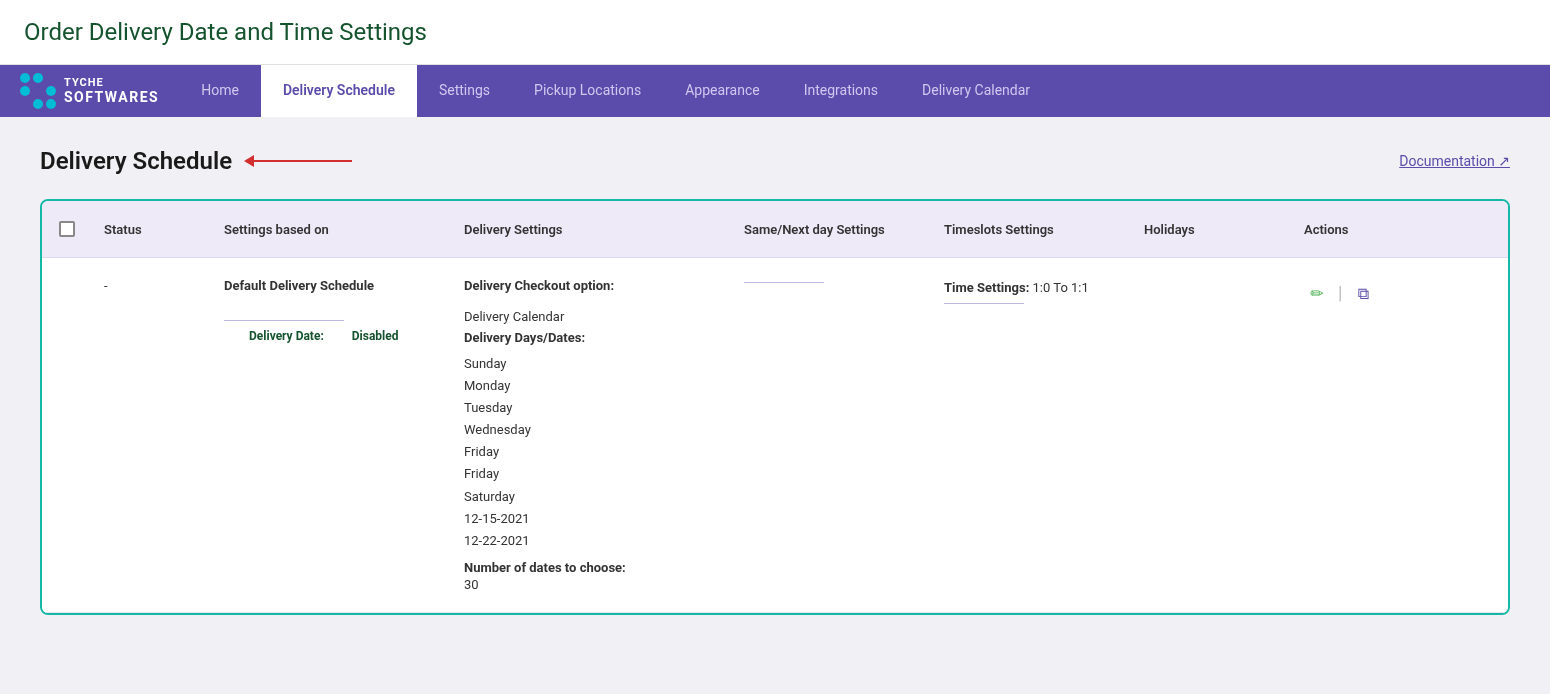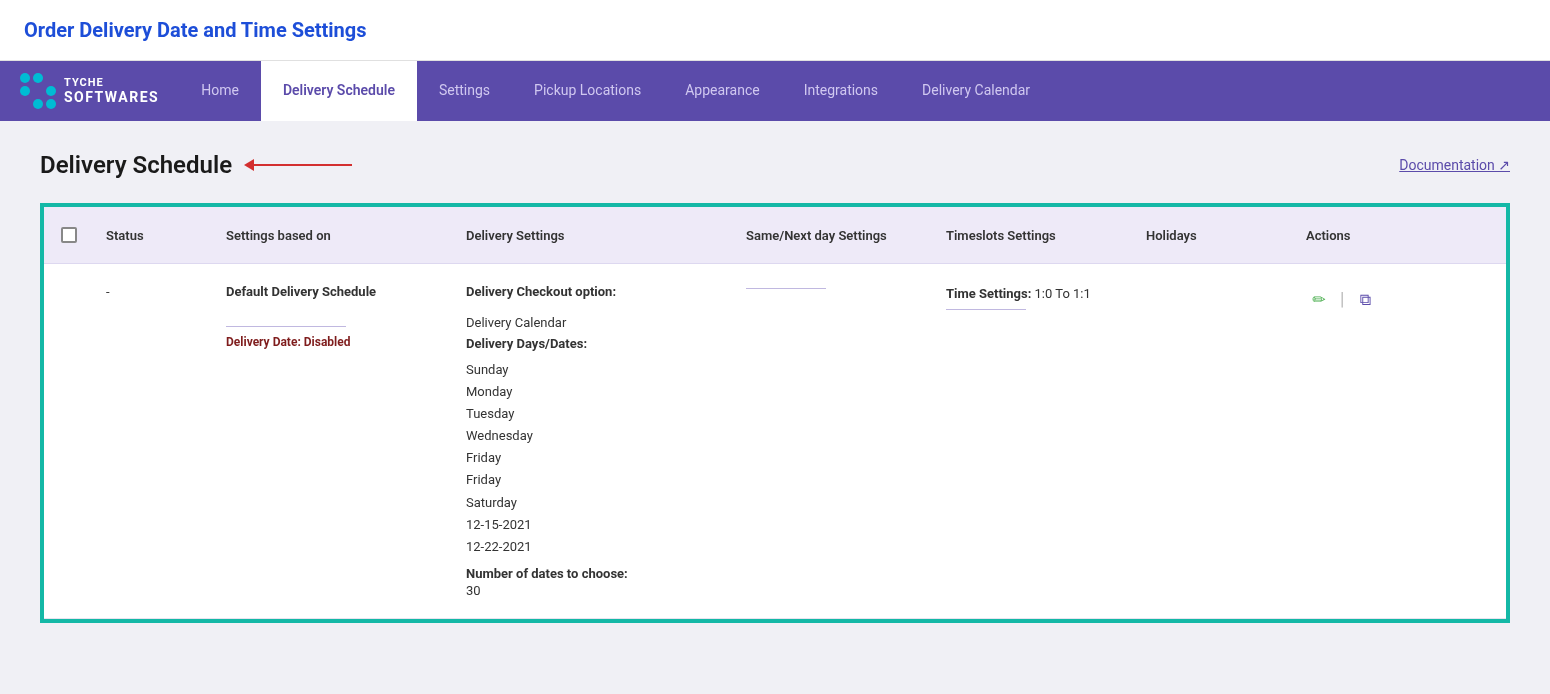--- a/index.html
+++ b/index.html
@@ -9,30 +9,30 @@
       font-size: 14px;
       color: #333;
     }
 
     .page-title-bar {
       background: #fff;
       padding: 18px 24px;
       border-bottom: 1px solid #e0e0e0;
     }
     .page-title-bar h1 {
-      font-size: 20px;
-      font-weight: 700;
-      color: #1d4ed8;
+      font-size: 24px;
+      font-weight: 400;
+      color: #14532d;
     }
 
     .nav-bar {
       background: #5b4baa;
       display: flex;
       align-items: stretch;
-      height: 60px;
+      height: 52px;
     }
     .nav-logo {
       display: flex;
       align-items: center;
       padding: 0 20px;
       min-width: 140px;
     }
     .logo-dots {
       display: grid;
       grid-template-columns: repeat(3, 10px);
@@ -124,22 +124,22 @@
       text-decoration: underline;
       font-size: 14px;
       cursor: pointer;
       display: flex;
       align-items: center;
       gap: 4px;
     }
 
     .table-container {
       background: #f7f6fc;
-      border: 4px solid #14b8a6;
-      border-radius: 0;
+      border: 2px solid #14b8a6;
+      border-radius: 8px;
       overflow: hidden;
     }
 
     .table-header {
       display: grid;
       grid-template-columns: 50px 120px 240px 280px 200px 200px 160px 120px;
       background: #eeeaf8;
       padding: 14px 0;
       border-bottom: 1px solid #ddd8f0;
     }
@@ -188,21 +188,22 @@
       font-weight: 700;
       color: #333;
       margin-bottom: 19px;
     }
     .delivery-date-label {
       font-size: 12px;
       color: #555;
     }
     .delivery-date-label span {
       font-weight: 700;
-      color: #7f1d1d;
+      color: #14532d;
+      margin-left: 25px;
     }
 
     .delivery-settings-title {
       font-weight: 700;
       margin-bottom: 16px;
     }
     .days-list {
       margin-top: 8px;
       line-height: 1.7;
     }

